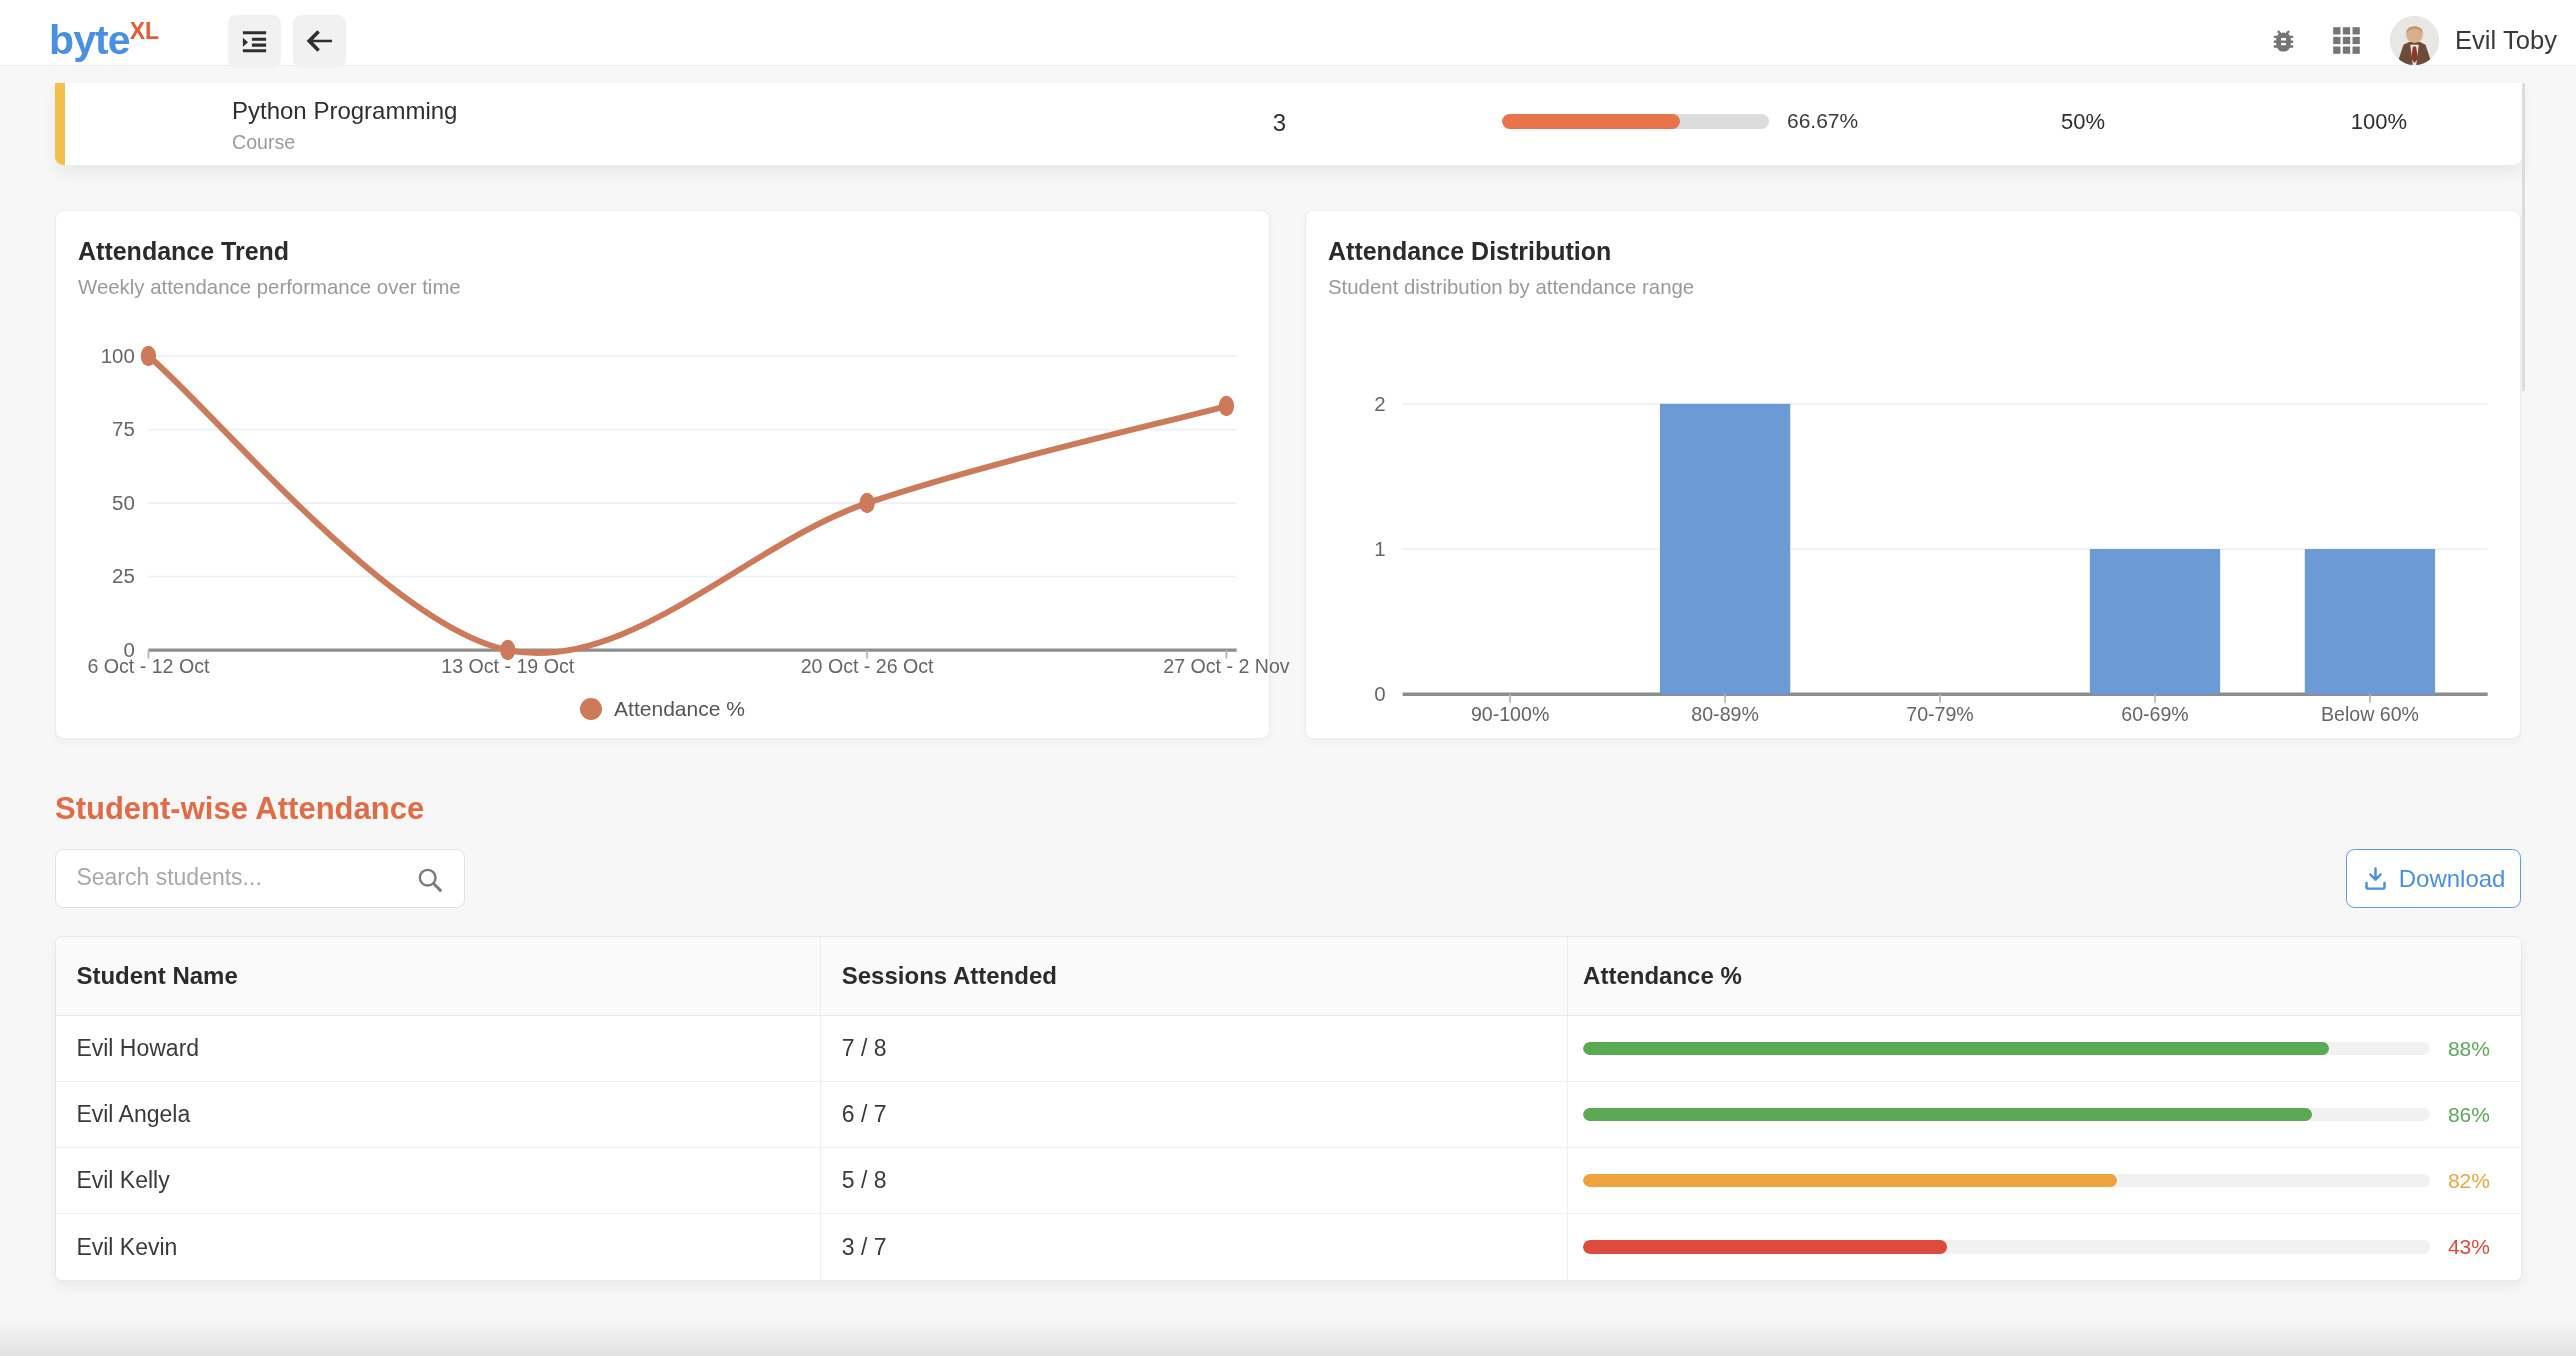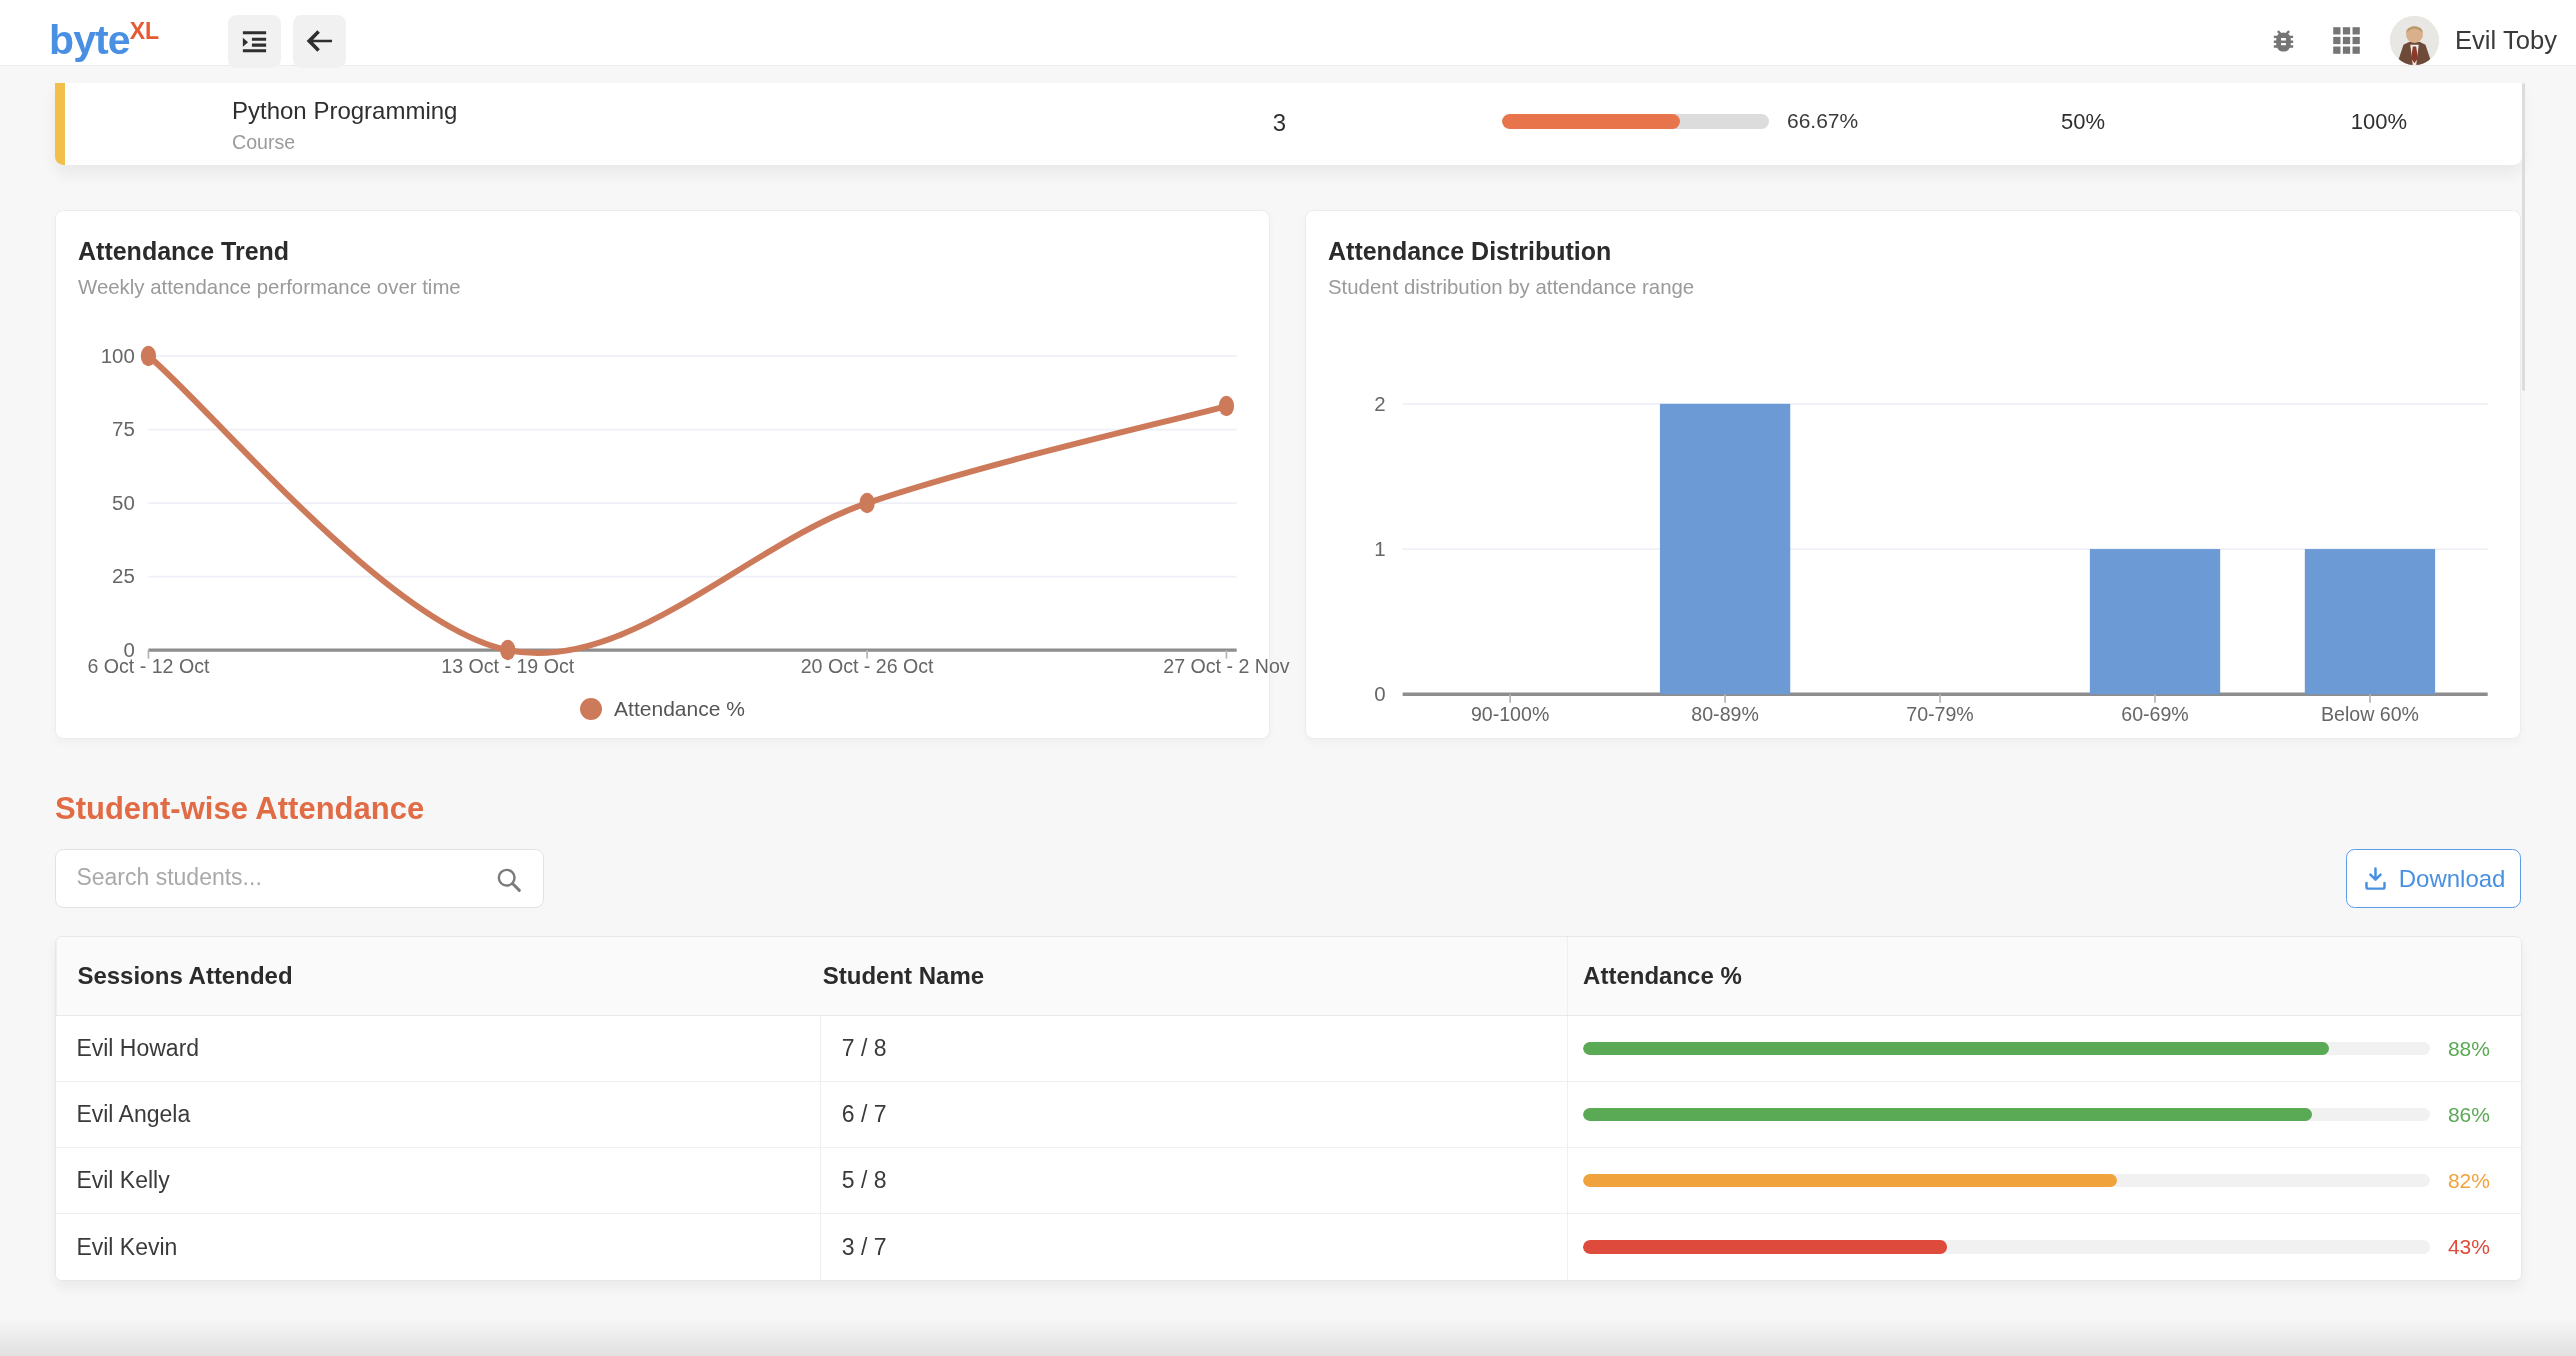--- a/index.html
+++ b/index.html
@@ -35,21 +35,21 @@
   .card.dist { left:1305px; width:1216px; }
   .card h3 { position:absolute; left:22px; top:25.6px; font-size:25px; font-weight:700; color:#2b2b2b; }
   .card .sub { position:absolute; left:22px; top:65px; font-size:20.4px; color:#9a9a9a; }
   .card svg { position:absolute; left:20.4px; top:128px; overflow:visible; }
   .legend { position:absolute; left:0; top:486px; width:100%; display:flex; align-items:center; justify-content:center; gap:12px; }
   .legend .dot { width:22px; height:22px; border-radius:50%; }
   .legend .lab { font-size:21px; color:#555; }
 
   
   .section-heading { position:absolute; left:55px; top:791px; font-size:31px; font-weight:700; color:#e16b45; }
-  .search-box { position:absolute; left:55px; top:849px; width:489px; height:59px; background:#fff; border:1.7px solid #e2e2e2; border-radius:8.5px; }
+  .search-box { position:absolute; left:55px; top:849px; width:410px; height:59px; background:#fff; border:1.7px solid #e2e2e2; border-radius:8.5px; }
   .search-box input { position:absolute; left:20.4px; top:0; width:332px; height:55px; border:none; outline:none; font-size:23px; color:#444; background:transparent; font-family:inherit; }
   .search-box input::placeholder { color:#a9a9a9; }
   .search-box .mag { position:absolute; right:20.4px; top:15.3px; }
   .download-btn { position:absolute; left:2346px; top:849px; width:175px; height:59px; background:#fff; border:1.7px solid #5a9bea; border-radius:8.5px; display:flex; align-items:center; justify-content:center; gap:10.2px; cursor:pointer; color:#4a90e2; font-size:24px; font-family:inherit; }
 
   
   .table-card { position:absolute; left:55px; top:936px; width:2467px; background:#fff; border:0.9px solid #e7e7e7; border-radius:6.8px; box-shadow:0 6.8px 12px rgba(0,0,0,0.05); overflow:hidden; }
   .thead { display:flex; height:79px; background:#fafafa; border-bottom:0.9px solid #e9e9e9; }
   .trow { display:flex; height:66px; border-bottom:0.9px solid #f0f0f0; background:#fff; }
   .trow:last-child { border-bottom:none; }
@@ -198,22 +198,22 @@
 <button class="download-btn">
   <svg width="27" height="27" viewBox="0 0 24 24">
     <path d="M12 3v10m0 0 4.5-4.5M12 13 7.5 8.5" fill="none" stroke="#4a90e2" stroke-width="2.2" stroke-linecap="round" stroke-linejoin="round"></path>
     <path d="M4 16v3.5a1.5 1.5 0 0 0 1.5 1.5h13a1.5 1.5 0 0 0 1.5-1.5V16" fill="none" stroke="#4a90e2" stroke-width="2.2" stroke-linecap="round"></path>
   </svg>
   <span>Download</span>
 </button>
 
 <div class="table-card">
   <div class="thead">
+    <div class="cell c1">Student Name</div>
     <div class="cell c2">Sessions Attended</div>
-    <div class="cell c1">Student Name</div>
     <div class="cell c3">Attendance %</div>
   </div>
   <div id="table-body">
   <div class="trow">
     <div class="cell c1">Evil Howard</div>
     <div class="cell c2">7 / 8</div>
     <div class="cell c3">
       <div class="bar-track">
         <div class="bar-fill" style="width: 88%; background: rgb(90, 169, 84);"></div>
       </div>

